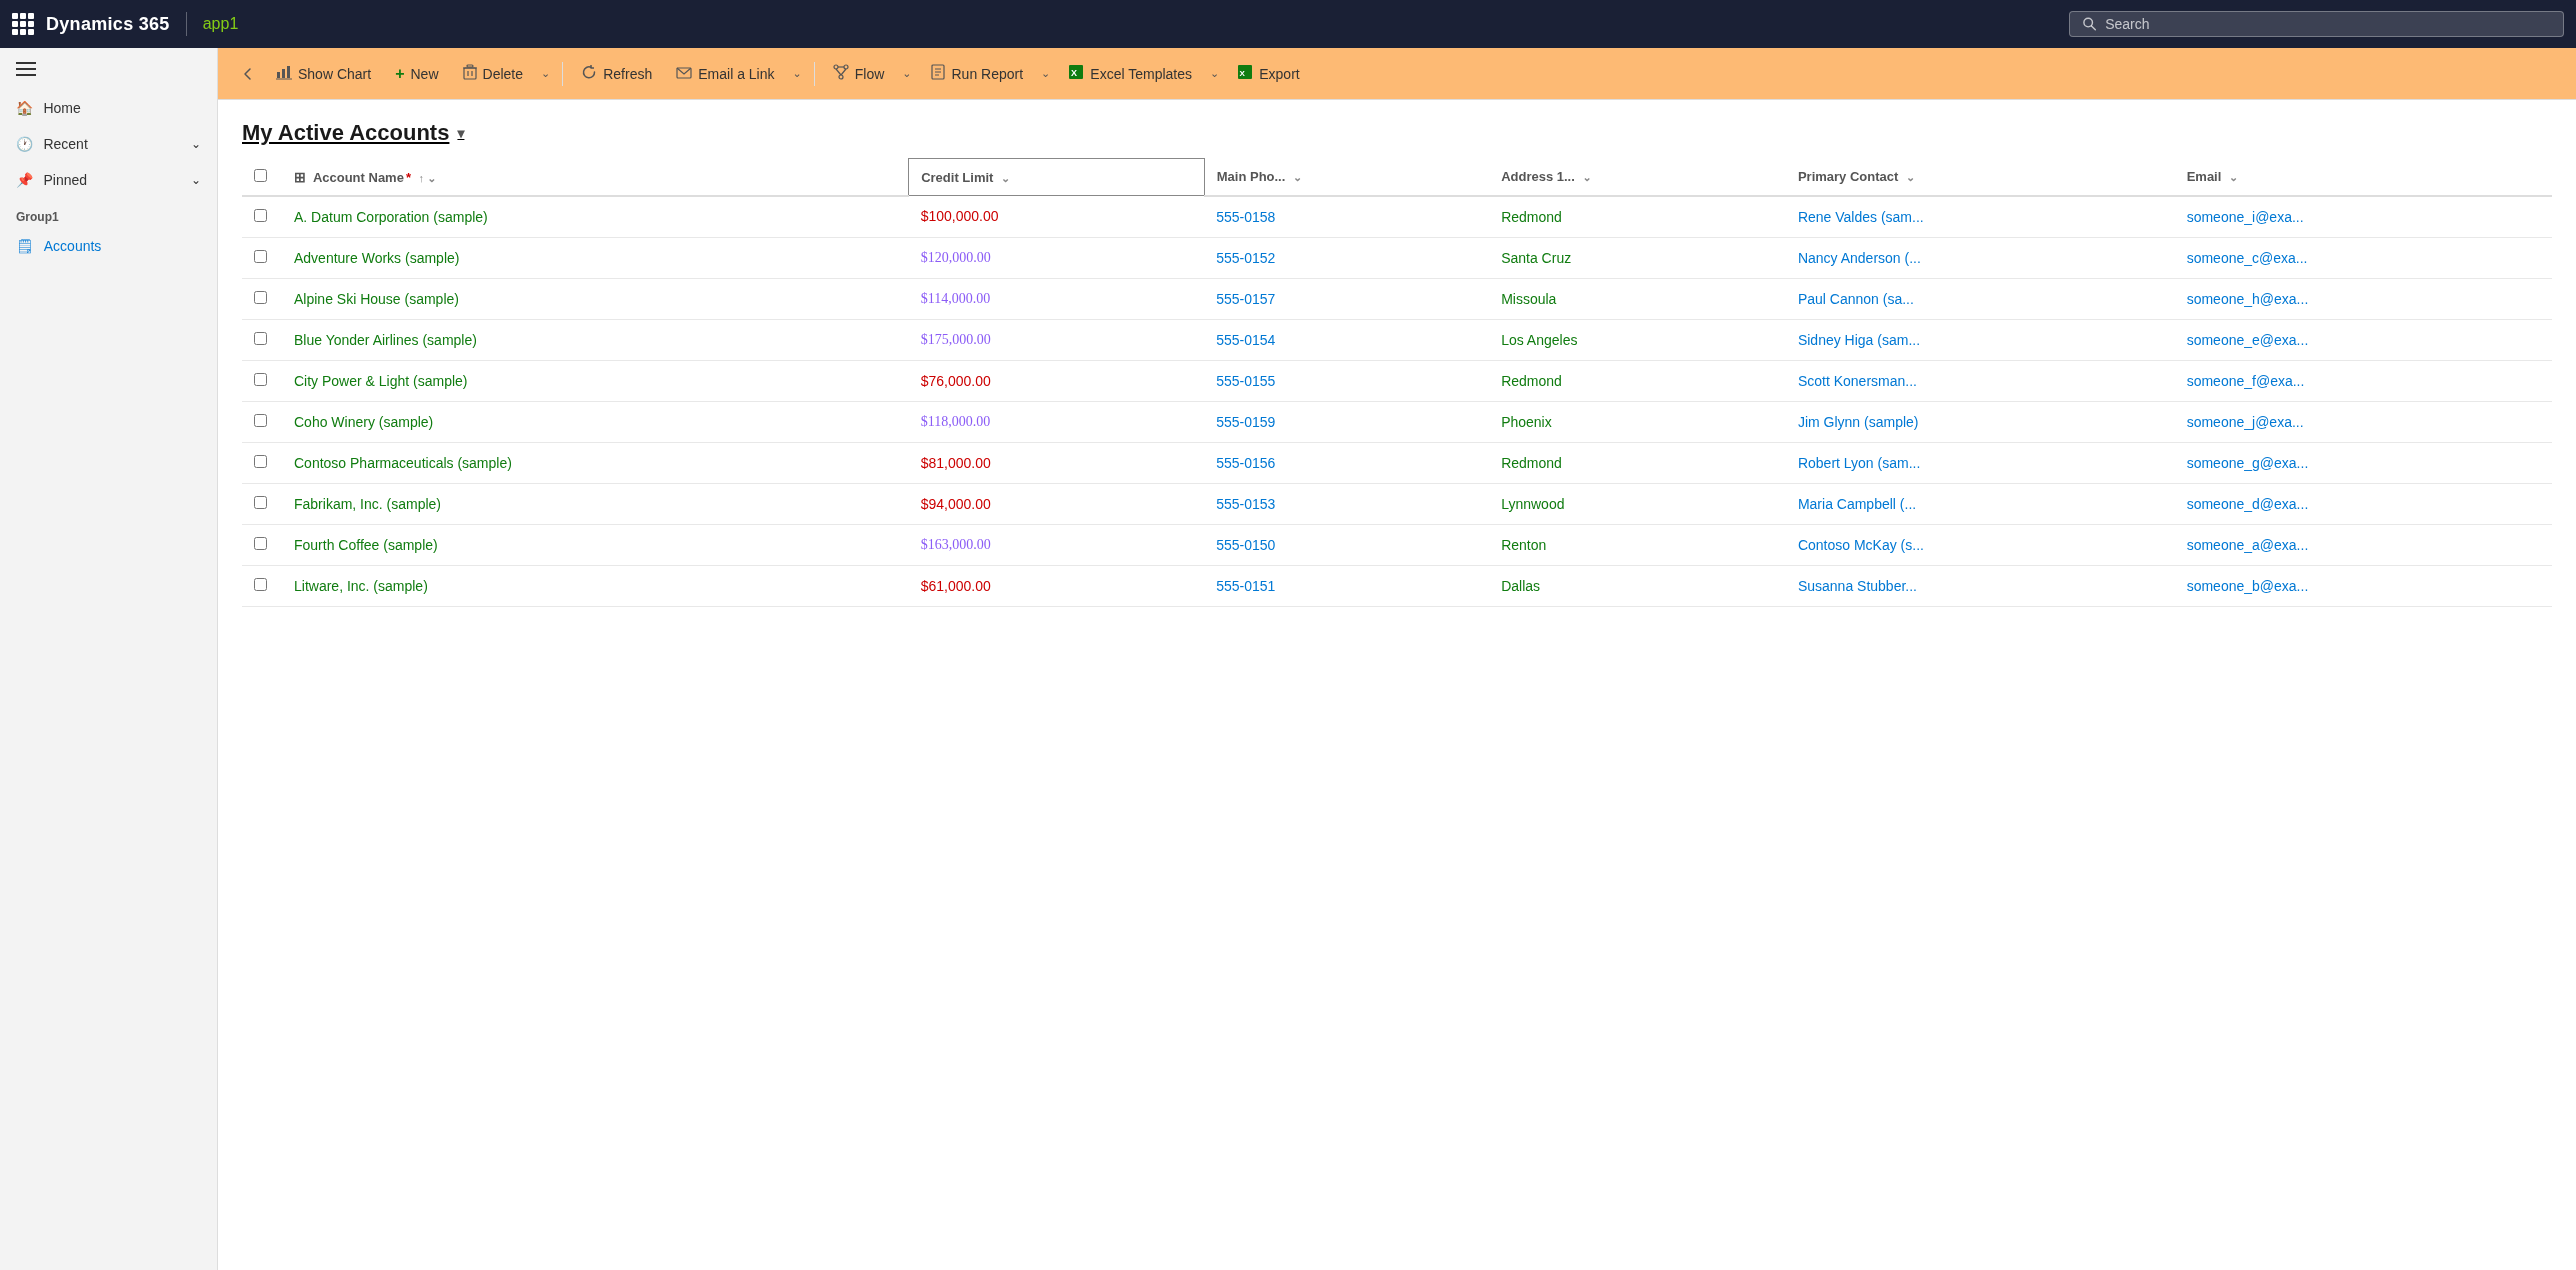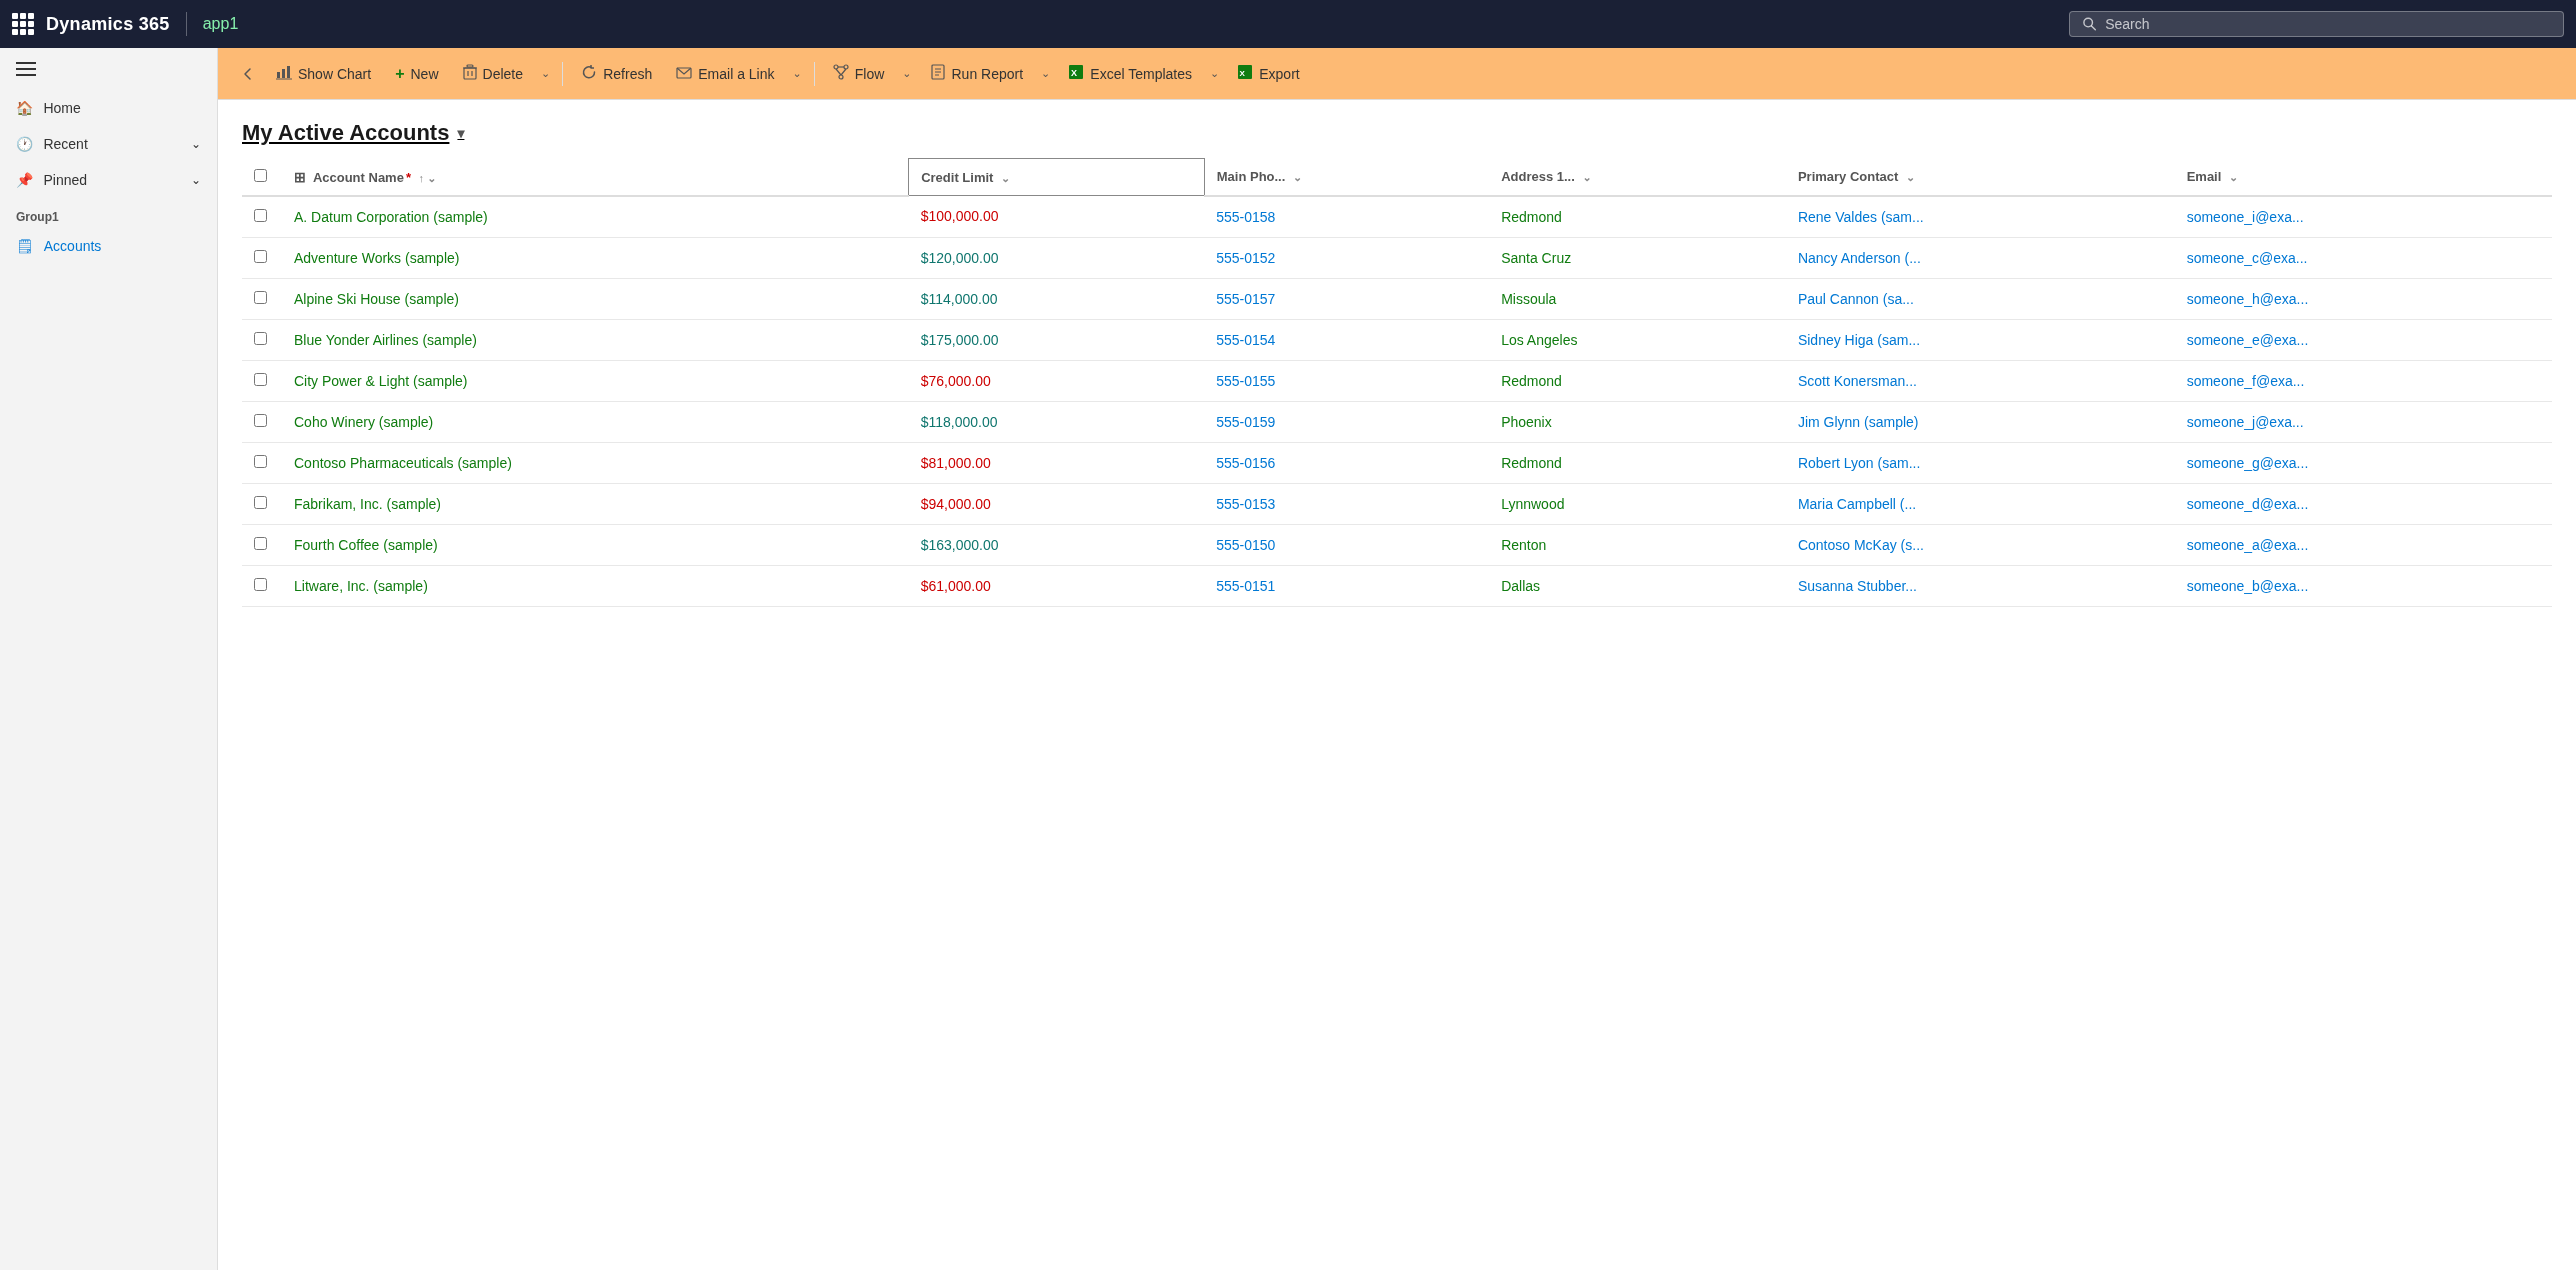--- a/index.html
+++ b/index.html
@@ -28,21 +28,21 @@
     .top-nav-brand {
       font-size: 18px;
       font-weight: 600;
       color: #fff;
       letter-spacing: 0.3px;
     }
     .top-nav-divider {
       width: 1px; height: 24px; background: rgba(255,255,255,0.3); margin: 0 4px;
     }
     .top-nav-app {
-      font-size: 16px; color: #86efac;
+      font-size: 16px; color: #84cc16;
     }
     .top-nav-search {
       margin-left: auto;
       background: rgba(255,255,255,0.15);
       border: 1px solid rgba(255,255,255,0.3);
       border-radius: 4px;
       display: flex;
       align-items: center;
       padding: 4px 12px;
       gap: 8px;
@@ -195,21 +195,21 @@
     .data-table thead tr th .col-sort {
       font-size: 11px; color: #888; margin-left: 4px;
     }
     .data-table tbody tr td {
       padding: 12px 12px;
       border-bottom: 1px solid #e8e8e8;
       font-size: 14px;
     }
     .col-account-name a { color: #107c10; text-decoration: none; cursor: pointer; }
     .col-credit-limit.negative { color: #c00; font-weight: 400; }
-    .col-credit-limit.positive { color: #0f766e; font-weight: 500; }
+    .col-credit-limit.positive { color: #8b5cf6; font-weight: 500; font-family: Liberation Serif, serif; }
     .col-phone { color: #0078d4; }
     .col-address { color: #107c10; font-weight: 500; }
     .col-contact { color: #0078d4; }
     .col-email { color: #0078d4; }
 
     .th-icon { font-size: 14px; margin-right: 4px; color: #555; }
     .required-star { color: #c00; margin-left: 2px; }
 
     .row-selector-col { width: 40px; }
     .row-selector-col input[type=checkbox] { cursor: pointer; }

